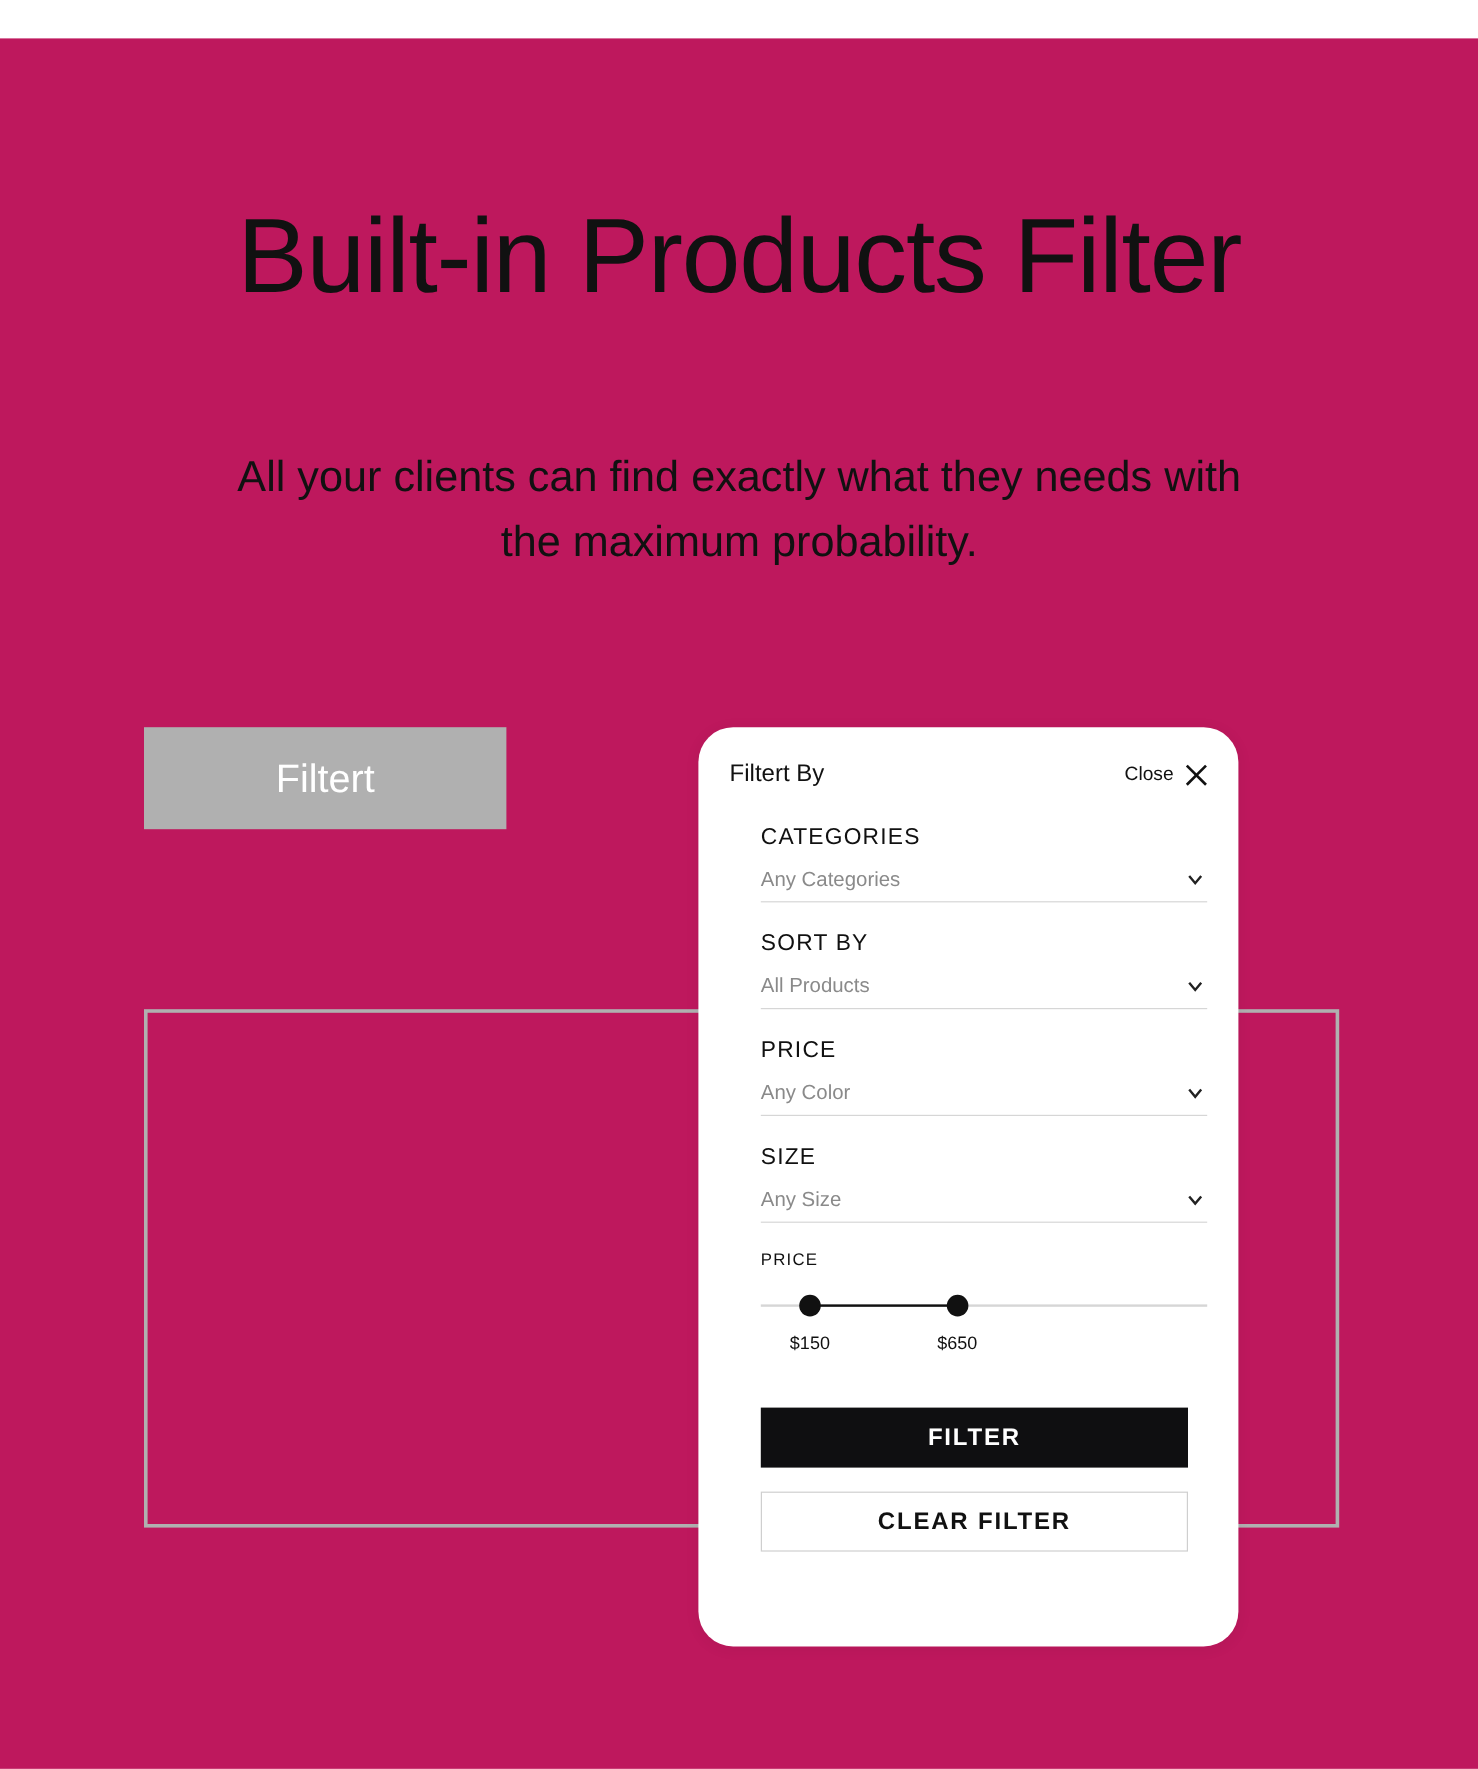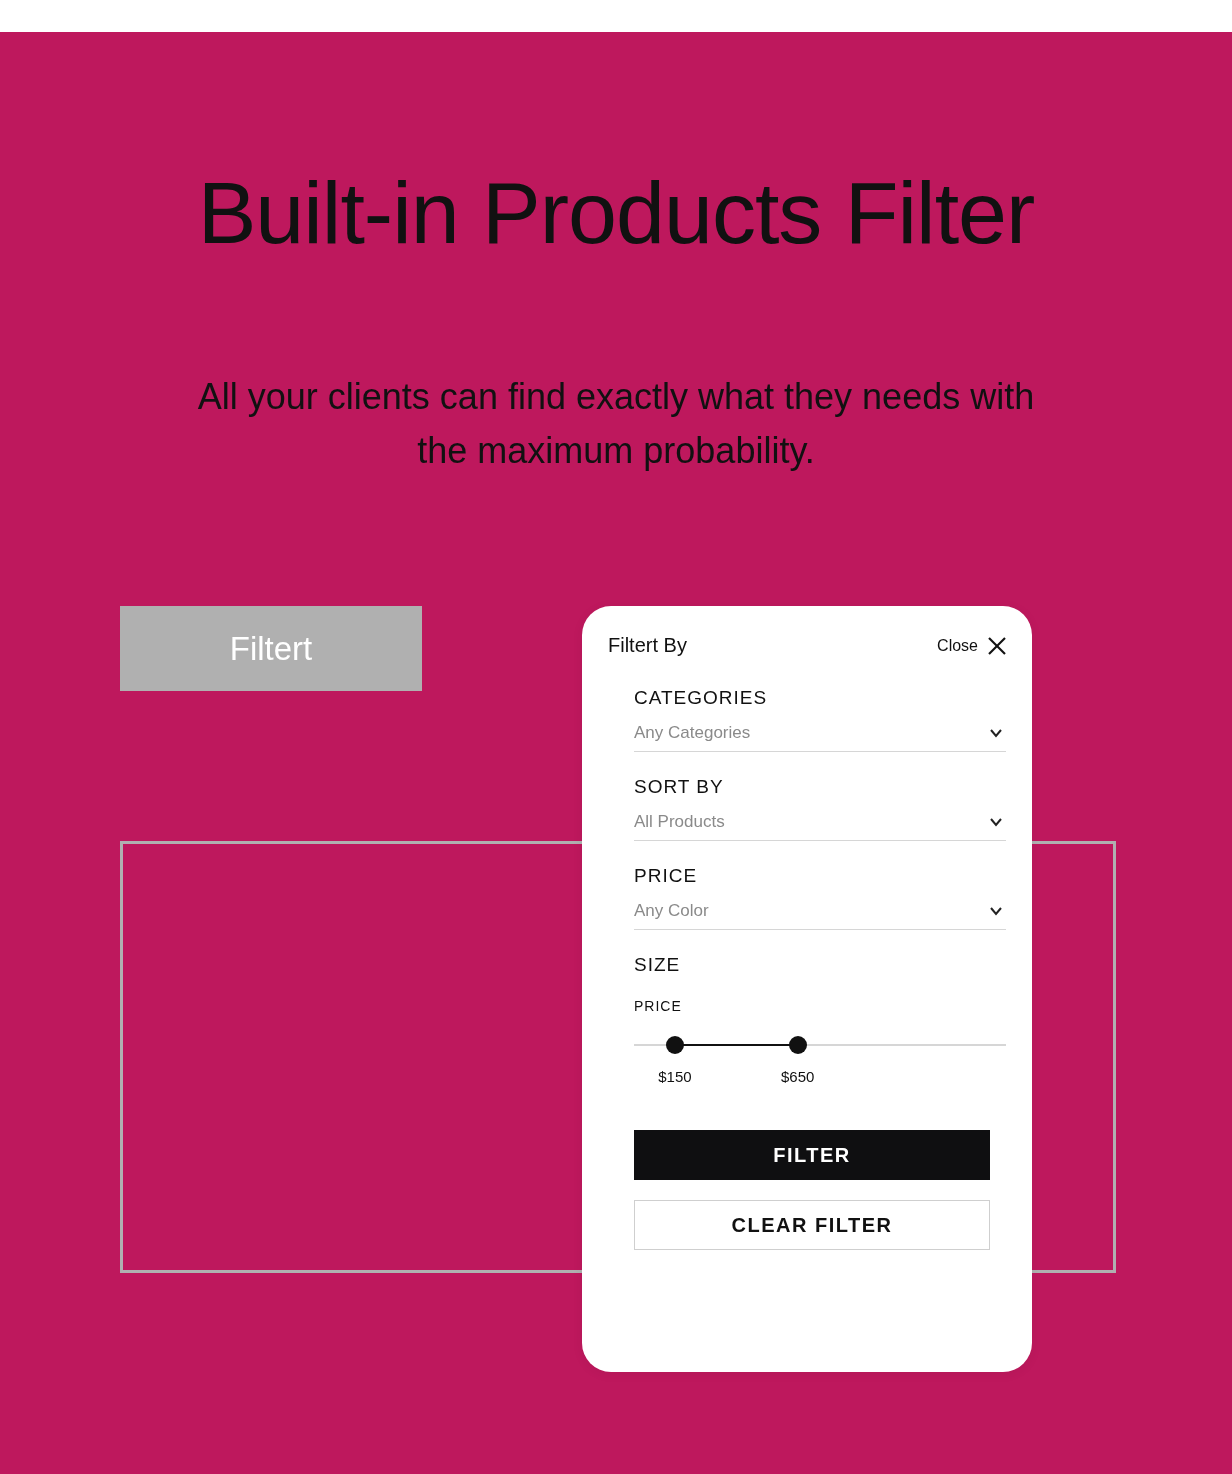--- a/index.html
+++ b/index.html
@@ -233,20 +233,26 @@
         <div class="select-row">
           <span class="select-value">Any Color</span>
           <svg class="chev" viewBox="0 0 16 16">
             <polyline points="3,5 8,11 13,5"></polyline>
           </svg>
         </div>
       </div>
 
       <div class="field">
         <div class="field-label">SIZE</div>
+        <div class="select-row">
+          <span class="select-value">Any Size</span>
+          <svg class="chev" viewBox="0 0 16 16">
+            <polyline points="3,5 8,11 13,5"></polyline>
+          </svg>
+        </div>
       </div>
 
       <div class="price-block">
         <div class="price-label">PRICE</div>
         <div class="slider-wrap">
           <div class="slider-track"></div>
           <div class="slider-range" id="slider-range" style="left: 11%; right: 56%;"></div>
           <div class="slider-handle" id="handle-min" style="left: 11%;"></div>
           <div class="slider-handle" id="handle-max" style="left: 44%;"></div>
         </div>

